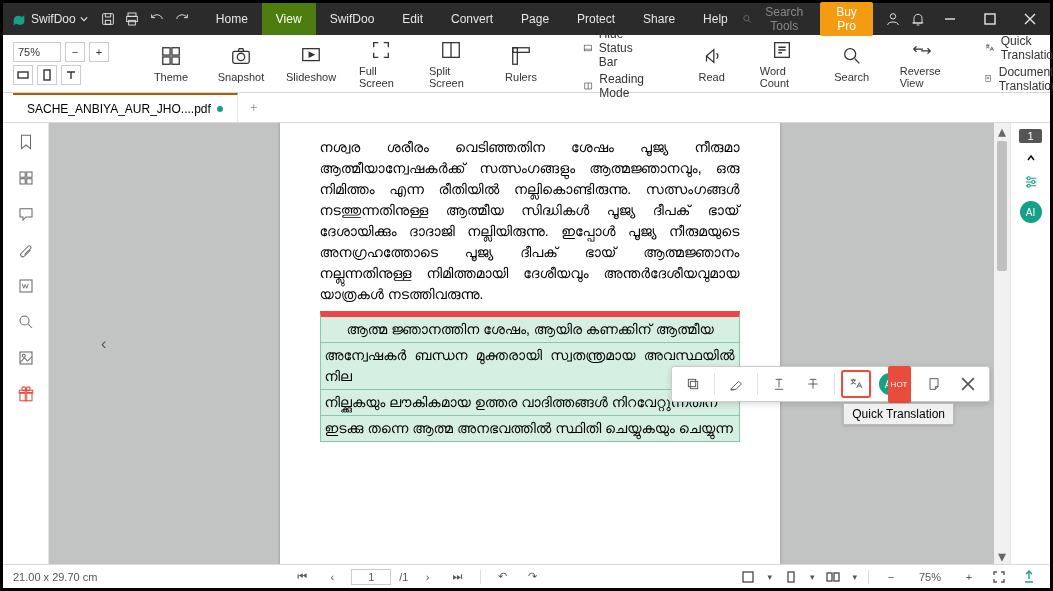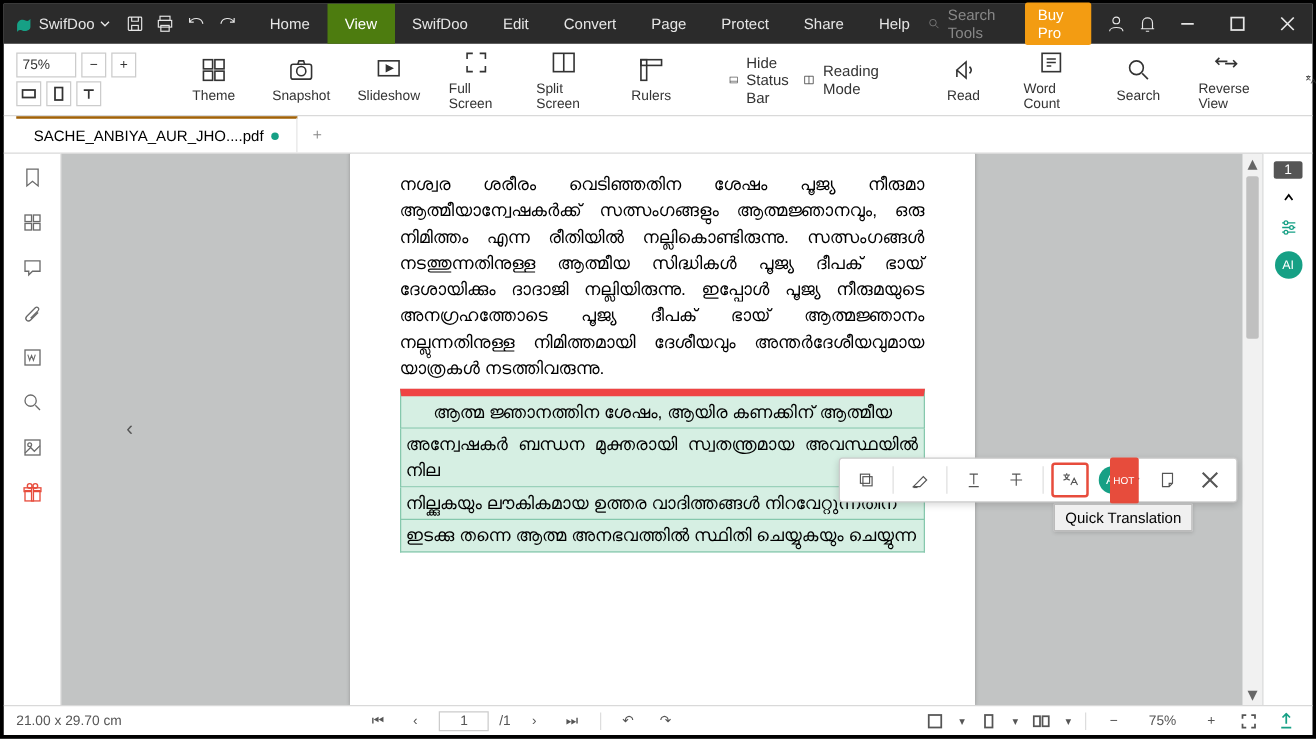--- a/index.html
+++ b/index.html
@@ -1,20 +1,20 @@
 <!DOCTYPE html>
 <html><head>
 <meta charset="utf-8">
 <style>
 * { box-sizing: border-box; margin: 0; padding: 0; font-family: "Segoe UI", Tahoma, sans-serif; }
 body { background: #000; width: 1053px; height: 591px; overflow: hidden; }
 .frame { position: absolute; left: 3px; top: 3px; width: 1047px; height: 585px; background: #fff; }
 
 
-.titlebar { height: 32px; background: #2b2b2b; display: flex; align-items: center; color: #e6e6e6; font-size: 12px; }
+.titlebar { height: 32px; background: #2b2b2b; display: flex; align-items: center; color: #e6e6e6; font-size: 12px; text-align: center; }
 .titlebar .logo { display: flex; align-items: center; padding: 0 8px; gap: 4px; }
 .titlebar .logo-icon { width: 16px; height: 16px; }
 .titlebar .tbtn { width: 32px; height: 32px; display: flex; align-items: center; justify-content: center; cursor: pointer; }
 .titlebar .menu { display: flex; height: 100%; margin-left: 8px; }
 .titlebar .menu .mitem { padding: 0 14px; display: flex; align-items: center; height: 100%; cursor: pointer; }
 .titlebar .menu .mitem.active { background: #4d7c0f; color: #fff; }
 .titlebar .spacer { flex: 1; }
 .titlebar .search { display: flex; align-items: center; gap: 6px; color: #888; margin-right: 10px; }
 .titlebar .buypro { background: #f39c12; color: #fff; padding: 3px 10px; border-radius: 2px; font-size: 12px; margin-right: 8px; }
 .titlebar .win { display: flex; }
@@ -22,21 +22,21 @@
 
 
 .ribbon { height: 58px; border-bottom: 1px solid #d9d9d9; display: flex; align-items: center; gap: 18px; padding: 0 10px; font-size: 11px; color: #333; }
 .ribbon .zoombox { display: flex; flex-direction: column; gap: 3px; }
 .ribbon .zoomrow { display: flex; gap: 4px; align-items: center; }
 .ribbon .zoomval { border: 1px solid #ccc; width: 48px; height: 20px; display: flex; align-items: center; padding: 0 4px; font-size: 11px; }
 .ribbon .zbtn { border: 1px solid #ccc; width: 20px; height: 20px; display: flex; align-items: center; justify-content: center; cursor: pointer; }
 .ribbon .rbtn { display: flex; flex-direction: column; align-items: center; gap: 4px; cursor: pointer; padding: 0 4px; min-width: 52px; }
 .ribbon .rbtn svg { width: 22px; height: 22px; }
 .ribbon .sep { width: 1px; height: 42px; background: #e0e0e0; }
-.ribbon .vgroup { display: flex; gap: 3px; font-size: 12px; }
+.ribbon .vgroup { display: flex; flex-direction: column; gap: 3px; font-size: 12px; }
 .ribbon .vgroup .vrow { display: flex; align-items: center; gap: 6px; cursor: pointer; }
 
 
 .tabstrip { height: 30px; border-bottom: 1px solid #d9d9d9; display: flex; align-items: center; padding-left: 10px; font-size: 12px; }
 .tabstrip .tab { height: 100%; display: flex; align-items: center; padding: 0 14px; border-right: 1px solid #e6e6e6; border-top: 2px solid transparent; gap: 6px; }
 .tabstrip .tab.active { border-top: 2px solid #a16207; }
 .tabstrip .dot { width: 6px; height: 6px; border-radius: 50%; background: #16a085; }
 .tabstrip .addtab { margin-left: 10px; color: #888; cursor: pointer; }
 
 

